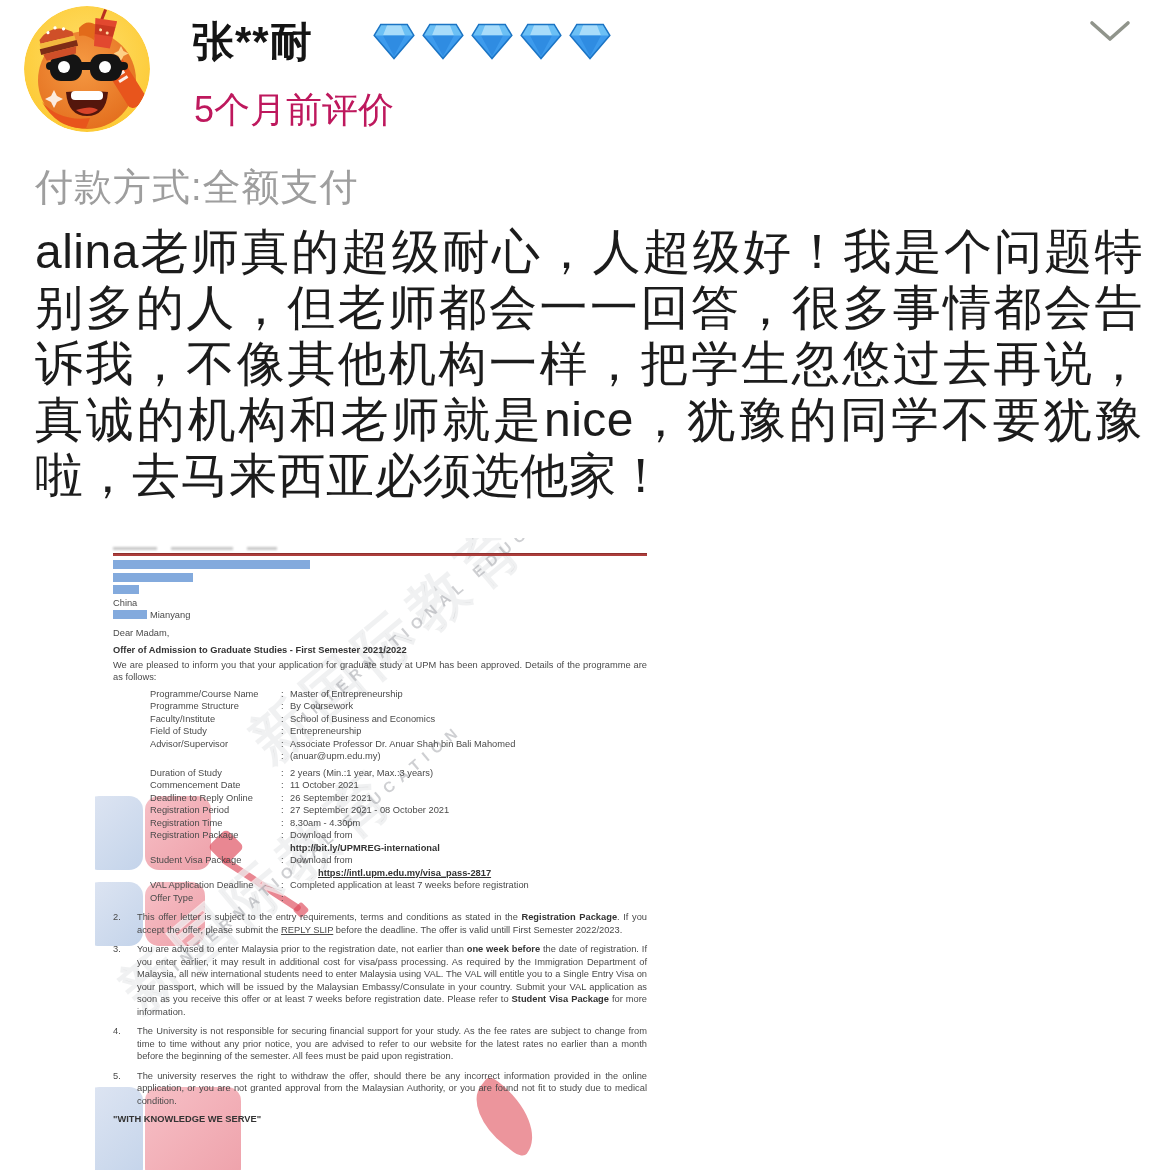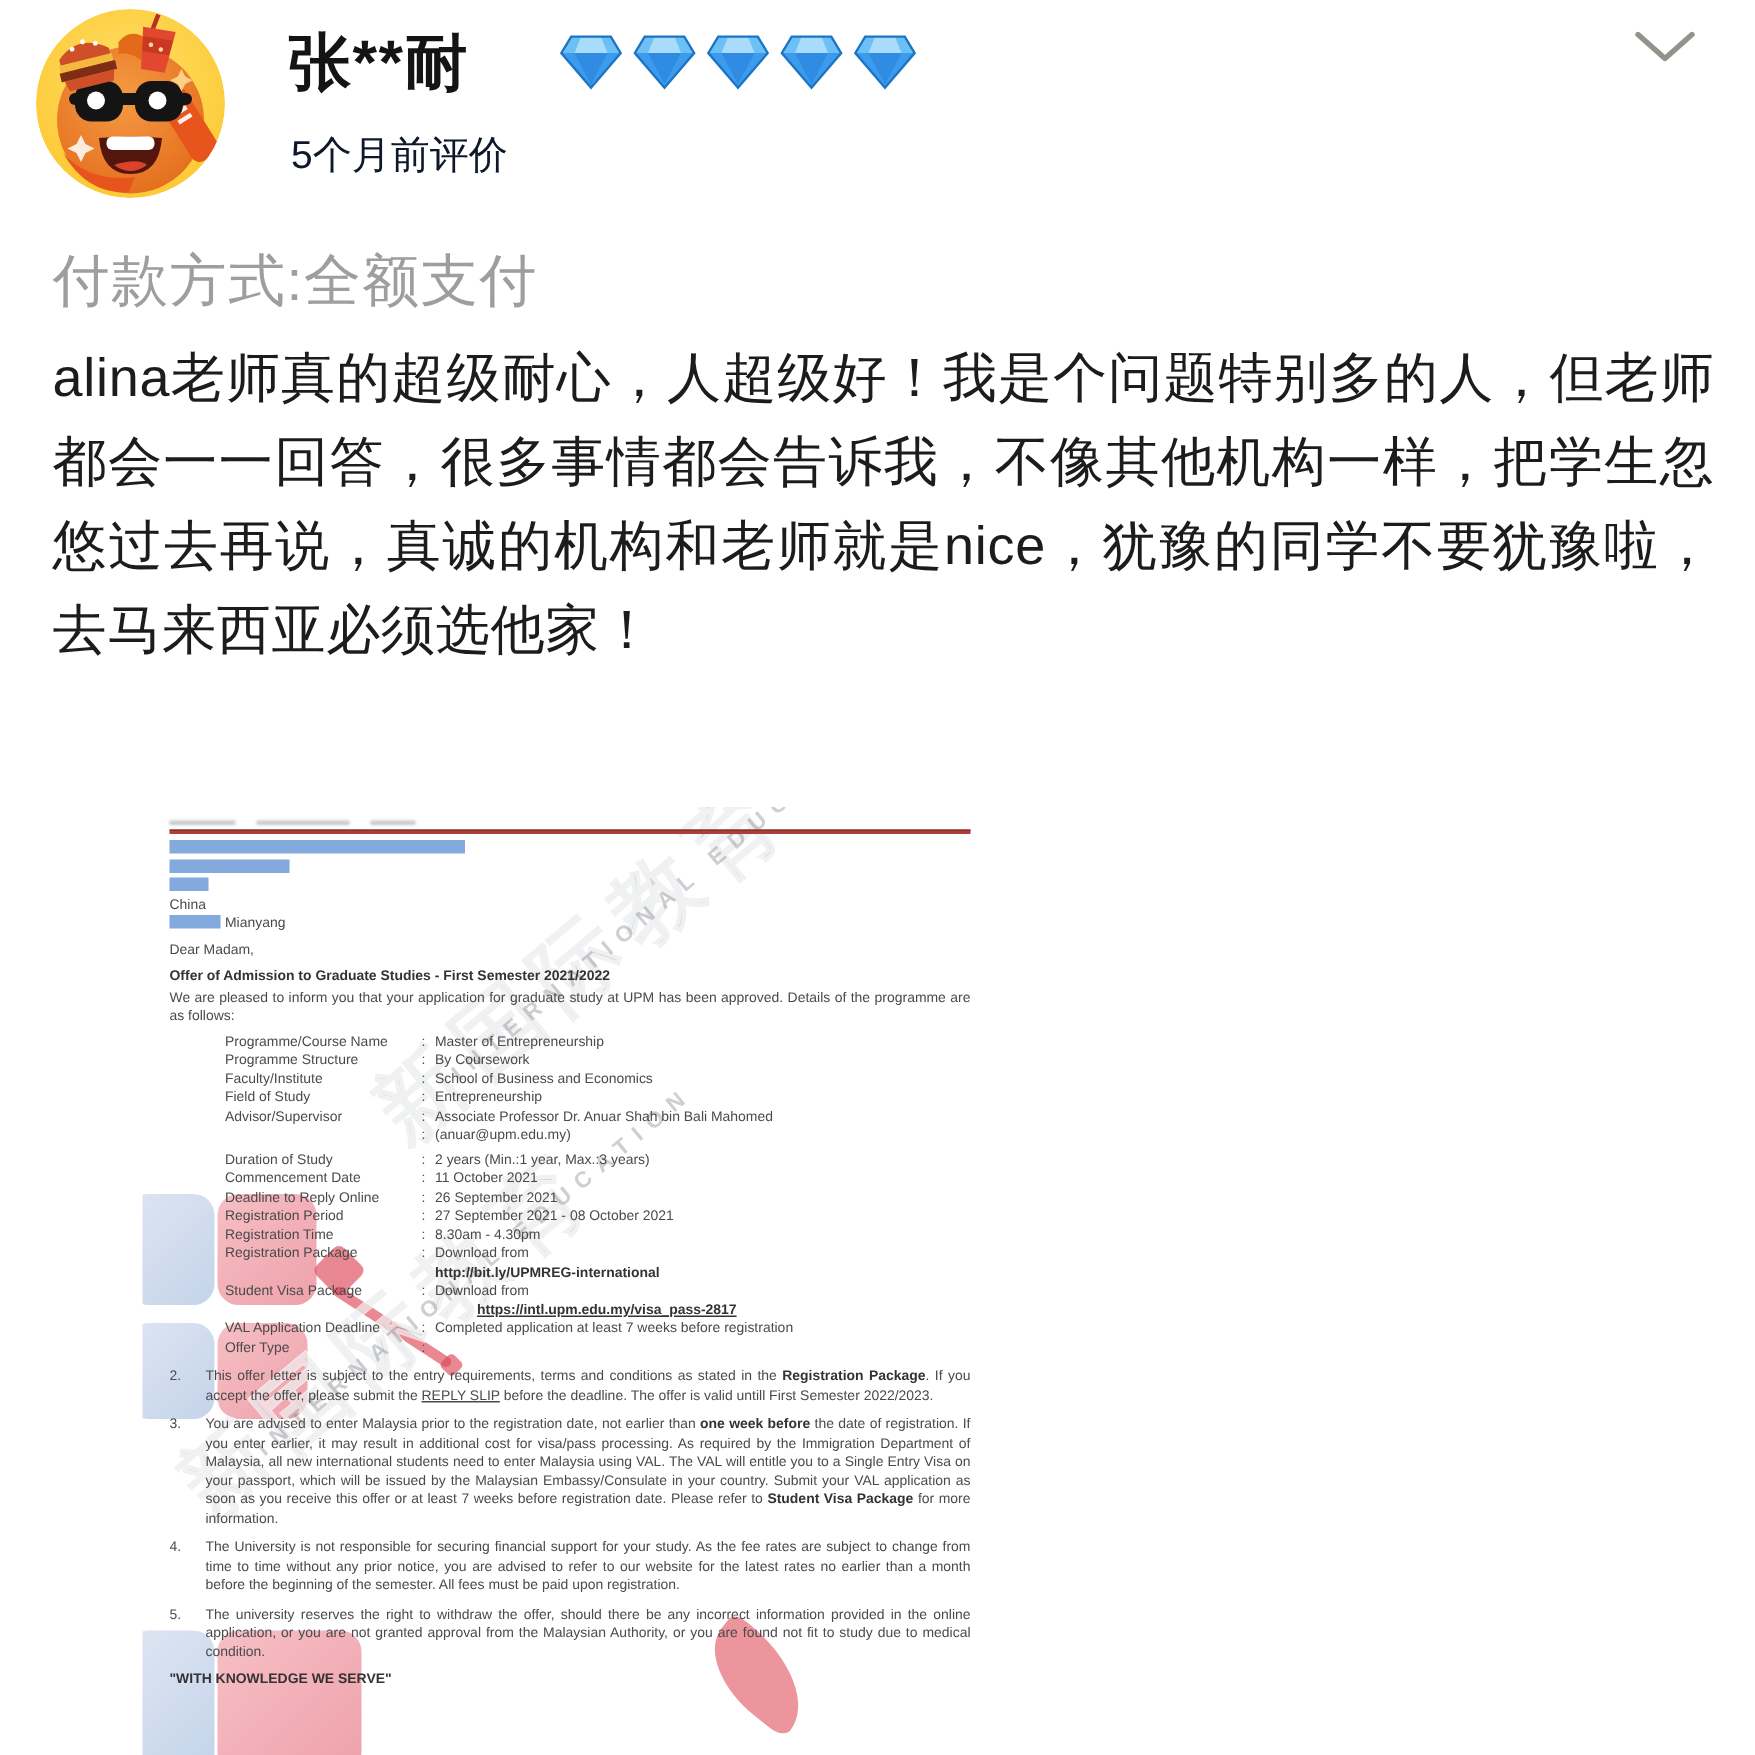--- a/index.html
+++ b/index.html
@@ -6,26 +6,26 @@
   html,body { background:#ffffff; }
   body { width:1170px; height:1170px; position:relative; overflow:hidden;
          font-family:"Liberation Sans", sans-serif; }
 
   
   .avatar { position:absolute; left:24px; top:6px; width:126px; height:126px;
             border-radius:50%; overflow:hidden; }
   .username { position:absolute; left:192px; top:14px; font-size:42px; font-weight:700;
               color:#141414; letter-spacing:1px; }
   .diamonds { position:absolute; left:372px; top:22px; display:flex; gap:5px; }
-  .review-time { position:absolute; left:194px; top:86px; font-size:26px; color:#0f172a; }
+  .review-time { position:absolute; left:194px; top:86px; font-size:36px; color:#be185d; }
   .collapse-btn { position:absolute; left:1084px; top:12px; width:52px; height:40px;
                   display:flex; align-items:center; justify-content:center; }
   .payment { position:absolute; left:35px; top:162px; font-size:38px; color:#9e9e9e;
              letter-spacing:1px; }
-  .review-text { position:absolute; left:35px; top:224px; width:1108px; font-size:36px;
+  .review-text { position:absolute; left:35px; top:224px; width:1108px; font-size:48px;
                  line-height:56px; color:#1c1c1c; letter-spacing:0.5px; text-align:justify;
                  word-break:break-all; }
 
   
   .letter { position:absolute; left:95px; top:538px; width:562px; height:632px;
             background:#fff; overflow:hidden; font-size:9.3px; line-height:12.5px;
             color:#4a4a4a; }
   .letter b { color:#333; }
   .l-content { position:relative; z-index:2; padding:0 10px 0 18px; }
   .l-head { height:13px; padding-top:4px; }

